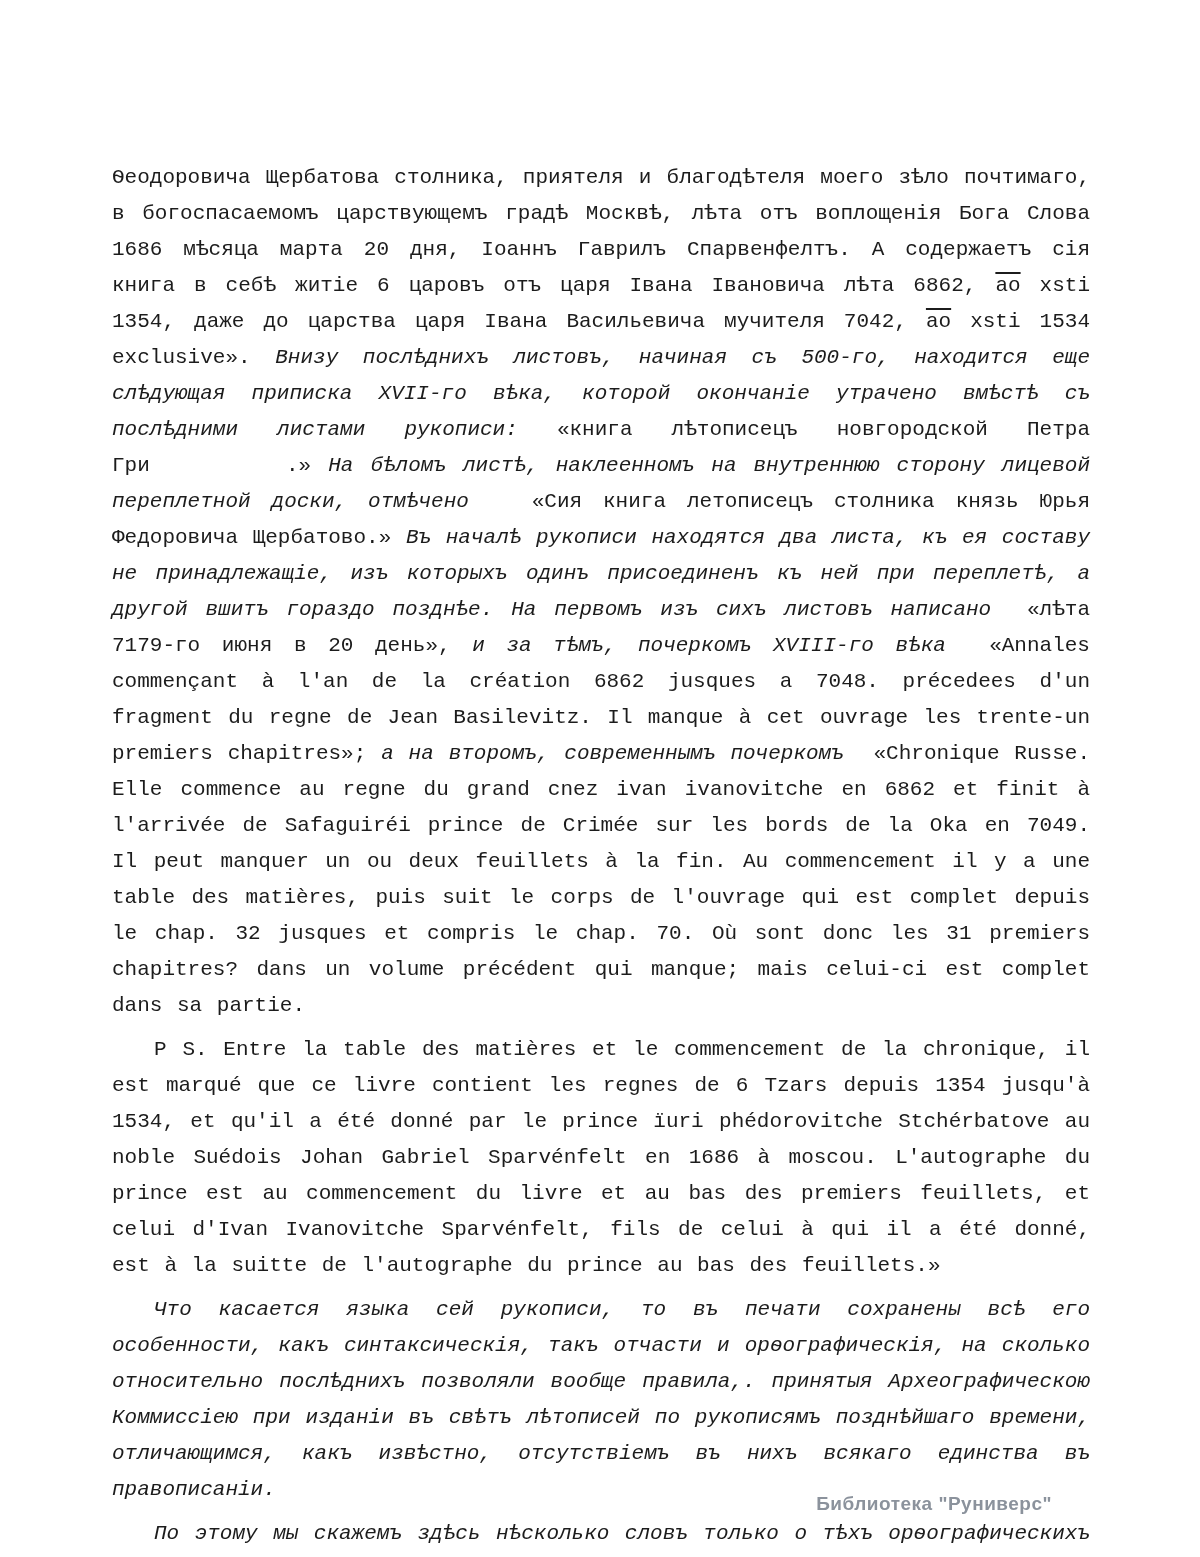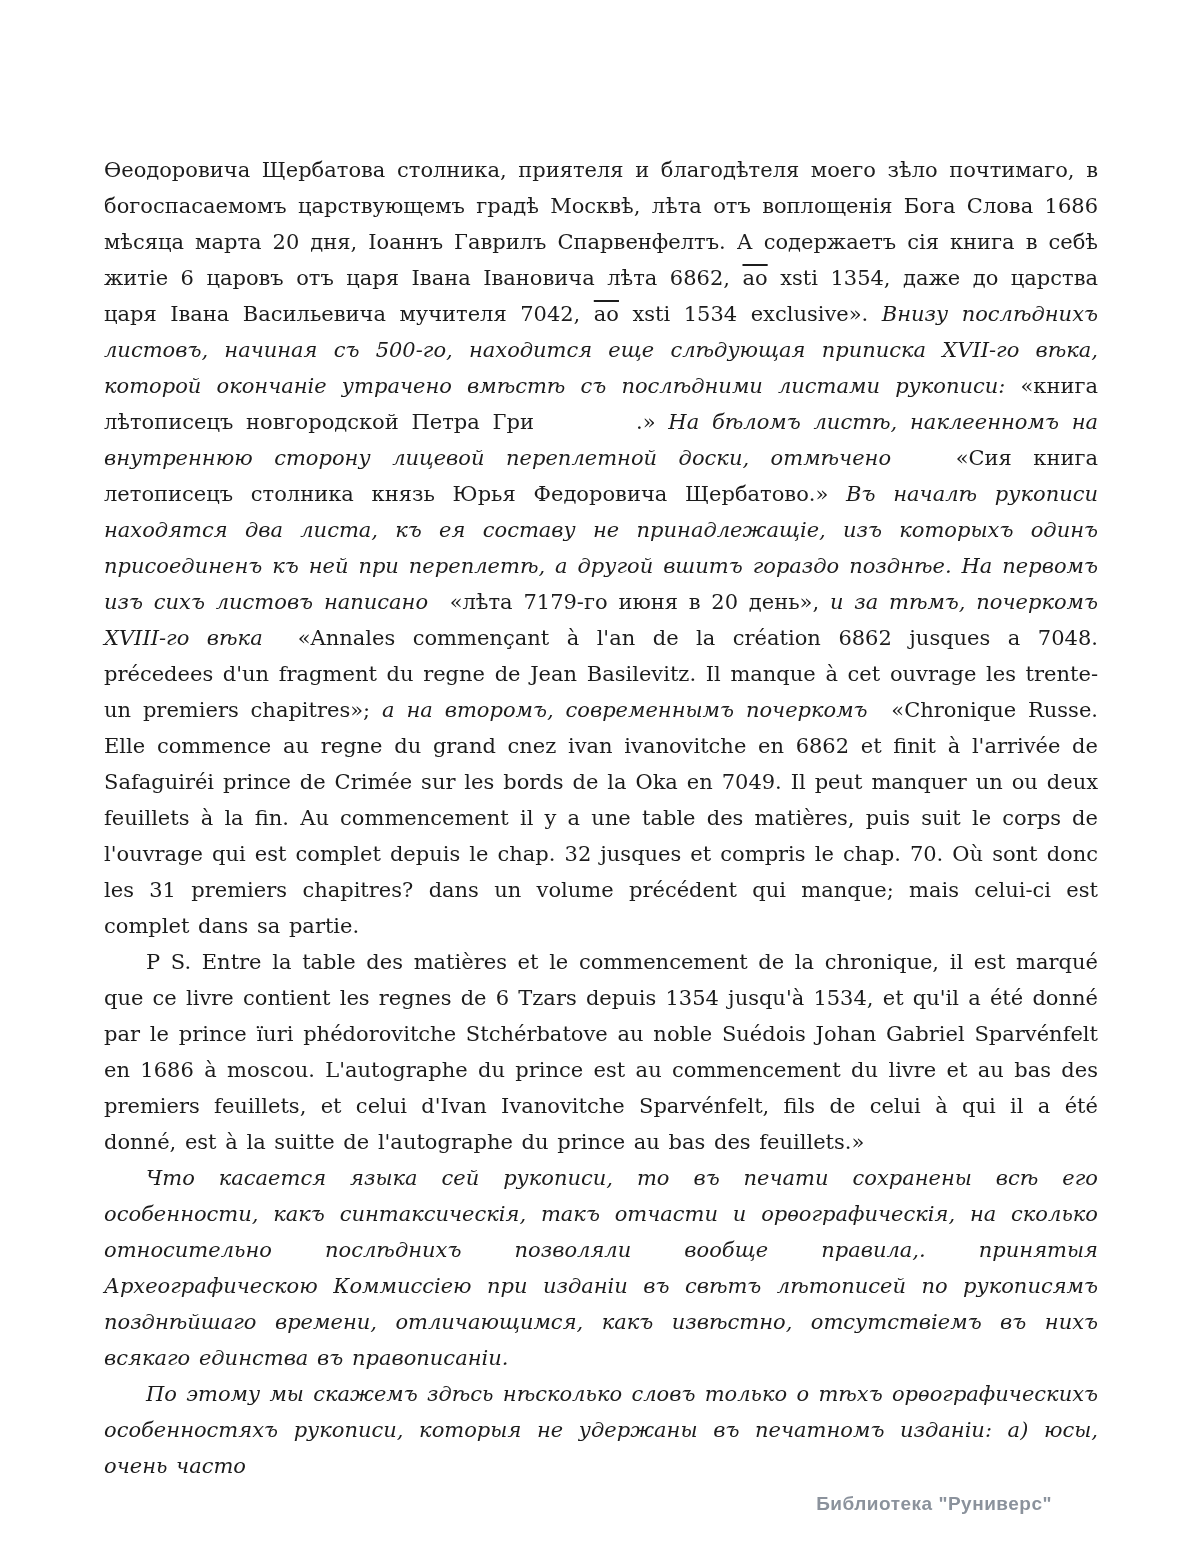--- a/index.html
+++ b/index.html
@@ -21,25 +21,26 @@
     top: 152px;
     width: 994px;
   }
   .page-number {
     font-size: 20px;
     letter-spacing: 1px;
     margin-bottom: 20px;
     font-weight: normal;
   }
   .text-block p.para {
-    margin: 0;
+    margin: 8px;
     font-size: 21px;
     line-height: 36px;
     text-align: justify;
     word-spacing: 2px;
+    font-family: Liberation Mono, monospace;
   }
   .text-block p.para.indent {
     text-indent: 42px;
   }
   .seg-roman   { font-style: normal; }
   .seg-italic  { font-style: italic; }
   .seg-overline {
     font-style: normal;
     text-decoration: overline;
   }

